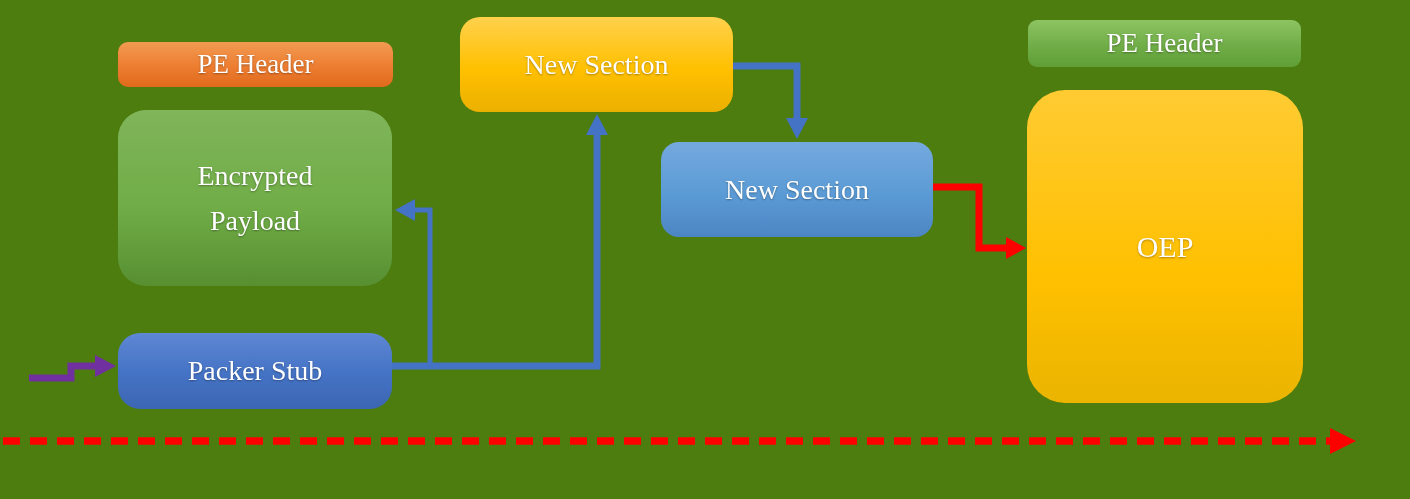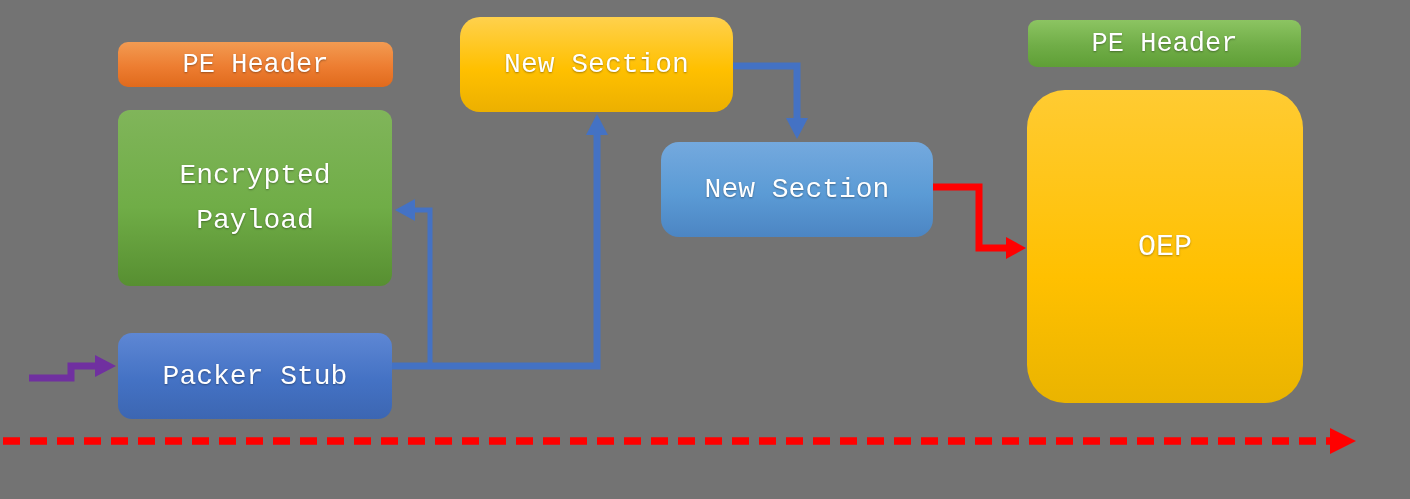--- a/index.html
+++ b/index.html
@@ -4,23 +4,23 @@
 <style>
   html, body {
     margin: 0;
     padding: 0;
     background: #000000;
   }
   #canvas {
     position: relative;
     width: 1410px;
     height: 499px;
-    background: #737373;
+    background: #4d7c0f;
     overflow: hidden;
-    font-family: Liberation Mono, monospace;
+    font-family: Liberation Serif, serif;
   }
   #arrow-layer {
     position: absolute;
     left: 0; top: 0;
     width: 1410px;
     height: 499px;
   }
   .box {
     position: absolute;
     display: flex;
@@ -35,29 +35,29 @@
 
   
   .pe-header-left {
     left: 118px; top: 42px; width: 275px; height: 45px;
     border-radius: 10px;
     background: linear-gradient(#f29b52, #ed7d31 55%, #e06a1c);
     font-size: 27px;
   }
   .encrypted-payload {
     left: 118px; top: 110px; width: 274px; height: 176px;
-    border-radius: 12px;
+    border-radius: 28px;
     background: linear-gradient(#80b55a, #70ad47 55%, #578f31);
     font-size: 28px;
     line-height: 45px;
   }
   .encrypted-payload .box-label { width: 210px; }
   .packer-stub {
-    left: 118px; top: 333px; width: 274px; height: 86px;
-    border-radius: 14px;
+    left: 118px; top: 333px; width: 274px; height: 76px;
+    border-radius: 22px;
     background: linear-gradient(#5e87d4, #4472c4 55%, #3c66b2);
     font-size: 28px;
   }
 
   
   .new-section-top {
     left: 460px; top: 17px; width: 273px; height: 95px;
     border-radius: 20px;
     background: linear-gradient(#ffd14d, #ffc000 55%, #ecb000);
     font-size: 28px;

